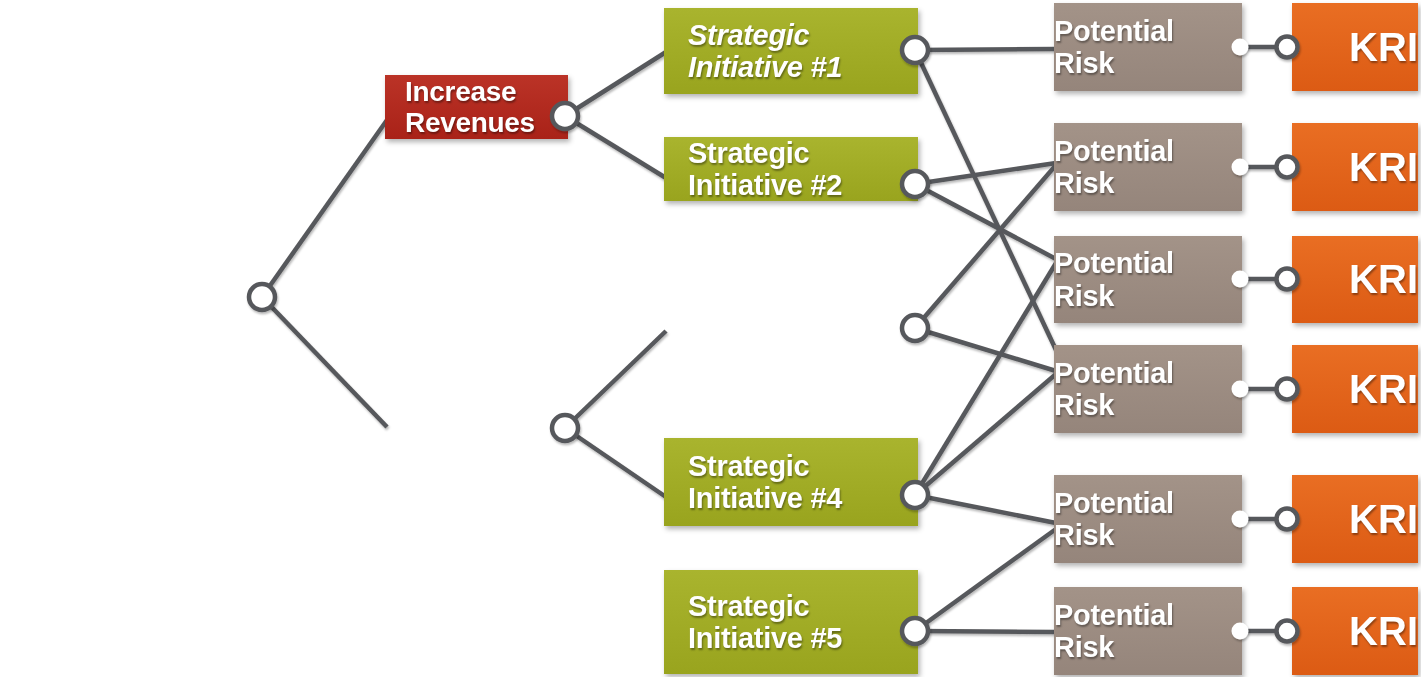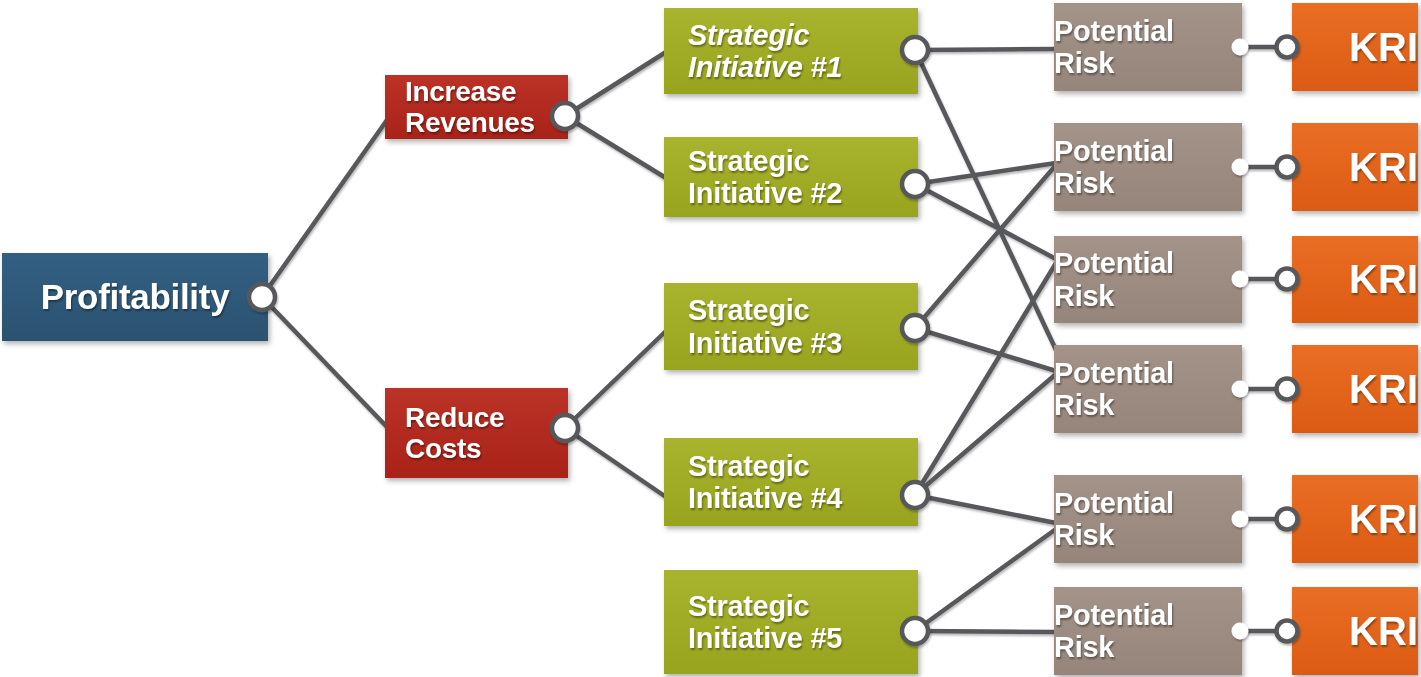--- a/index.html
+++ b/index.html
@@ -85,38 +85,29 @@
         <line x1="915" y1="631" x2="1056" y2="632" stroke="#57585b" stroke-width="4.5"></line>
         <line x1="1240" y1="47" x2="1287" y2="47" stroke="#57585b" stroke-width="4.5"></line>
         <line x1="1240" y1="167" x2="1287" y2="167" stroke="#57585b" stroke-width="4.5"></line>
         <line x1="1240" y1="279" x2="1287" y2="279" stroke="#57585b" stroke-width="4.5"></line>
         <line x1="1240" y1="389" x2="1287" y2="389" stroke="#57585b" stroke-width="4.5"></line>
         <line x1="1240" y1="519" x2="1287" y2="519" stroke="#57585b" stroke-width="4.5"></line>
         <line x1="1240" y1="631" x2="1287" y2="631" stroke="#57585b" stroke-width="4.5"></line>
       </g>
     </svg>
 
-  <div class="node blue" style="left:2px;top:253px;width:266px;height:88px;">
-      <span class="lbl">Profitability</span>
-    </div>
   <div class="node red" style="left:385px;top:55px;width:183px;height:64px;margin-top:20px;">
       <span class="lbl">Increase Revenues</span>
-    </div>
-  <div class="node red" style="left:385px;top:388px;width:183px;height:90px;">
-      <span class="lbl">Reduce Costs</span>
     </div>
 
   <div class="node green" style="left:664px;top:8px;width:254px;height:86px;font-style:italic;">
       <span class="lbl">Strategic Initiative #1</span>
     </div>
-  <div class="node green" style="left:664px;top:137px;width:254px;height:80px;">
+  <div class="node green" style="left:664px;top:137px;width:254px;height:64px;">
       <span class="lbl">Strategic Initiative #2</span>
-    </div>
-  <div class="node green" style="left:664px;top:283px;width:254px;height:87px;">
-      <span class="lbl">Strategic Initiative #3</span>
     </div>
   <div class="node green" style="left:664px;top:438px;width:254px;height:88px;">
       <span class="lbl">Strategic Initiative #4</span>
     </div>
   <div class="node green" style="left:664px;top:570px;width:254px;height:104px;">
       <span class="lbl">Strategic Initiative #5</span>
     </div>
 
   <div class="node taupe" style="left:1054px;top:3px;width:188px;height:88px;">
       <span class="lbl">Potential Risk</span>

